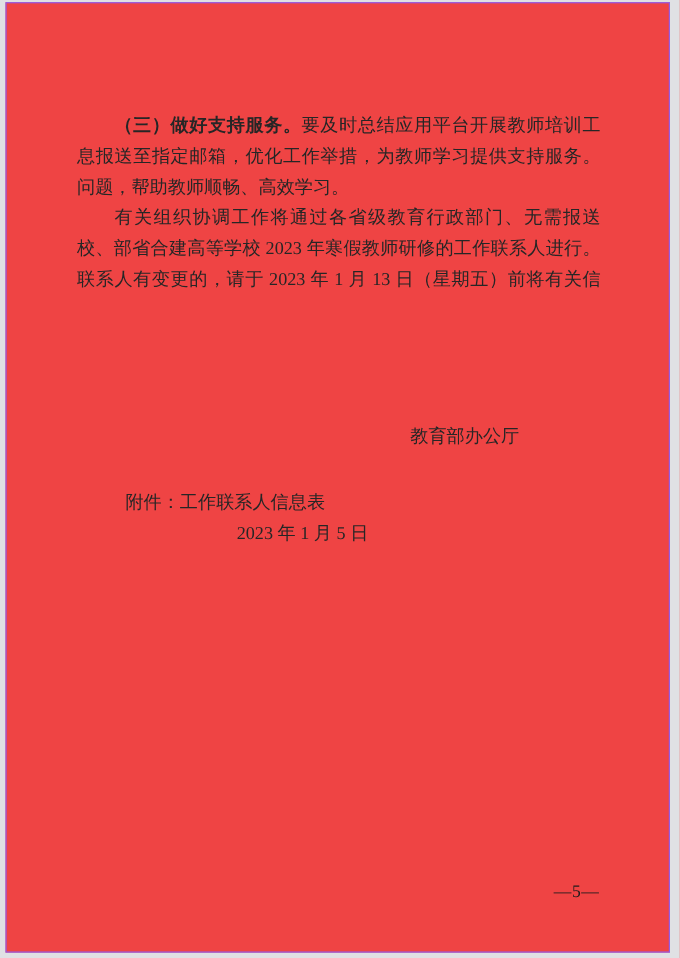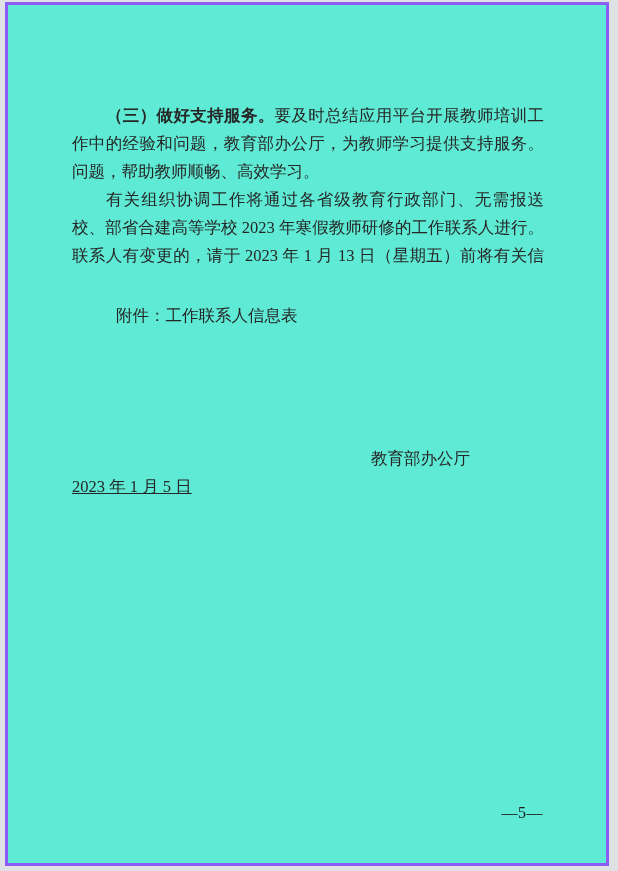--- a/index.html
+++ b/index.html
@@ -13,22 +13,22 @@
     background: #e0e1e4;
     overflow: hidden;
     font-family: "Liberation Serif", "DejaVu Serif", serif;
   }
   .page {
     position: absolute;
     top: 2px;
     left: 5px;
     right: 9px;
     bottom: 5px;
-    background: #5eead4;
-    border: 3px solid #8b5cf6;
+    background: #ef4444;
+    border: 1px solid #8b5cf6;
     box-sizing: border-box;
   }
   .content {
     position: absolute;
     left: 64px;
     right: 62px;
     top: 97px;
     color: #262626;
     font-size: 16.5px;
     line-height: 28px;
@@ -43,56 +43,55 @@
   .attachment {
     margin-top: 32px;
     padding-left: 44px;
   }
   .signature-org {
     margin-top: 115px;
     text-align: right;
     padding-right: 74px;
   }
   .signature-date {
-    text-align: left;
+    text-align: center;
     padding-right: 66px;
-    text-decoration: underline;
   }
   .page-number {
     position: absolute;
     top: 798px;
     right: 63px;
     font-size: 16px;
     line-height: 20px;
     color: #1c1c1c;
     letter-spacing: 0.5px;
   }
 </style>
 </head>
 <body>
 
 <div class="page">
   <div class="content">
 
     <div class="line jline indent"><span class="section-heading">（三）做好支持服务。</span><span>要及时总结应用平台开展教师培训工</span></div>
 
-    <div class="line jline">作中的经验和问题，教育部办公厅，为教师学习提供支持服务。</div>
+    <div class="line jline">息报送至指定邮箱，优化工作举措，为教师学习提供支持服务。</div>
 
 
     <div class="line">问题，帮助教师顺畅、高效学习。</div>
 
     <div class="line jline indent">有关组织协调工作将通过各省级教育行政部门、无需报送</div>
 
     <div class="line jline">校、部省合建高等学校 2023 年寒假教师研修的工作联系人进行。</div>
 
     <div class="line jline">联系人有变更的，请于 2023 年 1 月 13 日（星期五）前将有关信</div>
 
 
+    <div class="line signature-org">教育部办公厅</div>
+
     <div class="line attachment">附件：工作联系人信息表</div>
-
-    <div class="line signature-org">教育部办公厅</div>
 
     <div class="line signature-date">2023 年 1 月 5 日</div>
 
   </div>
 
   <div class="page-number">—5—</div>
 </div>
 
 </body></html>

